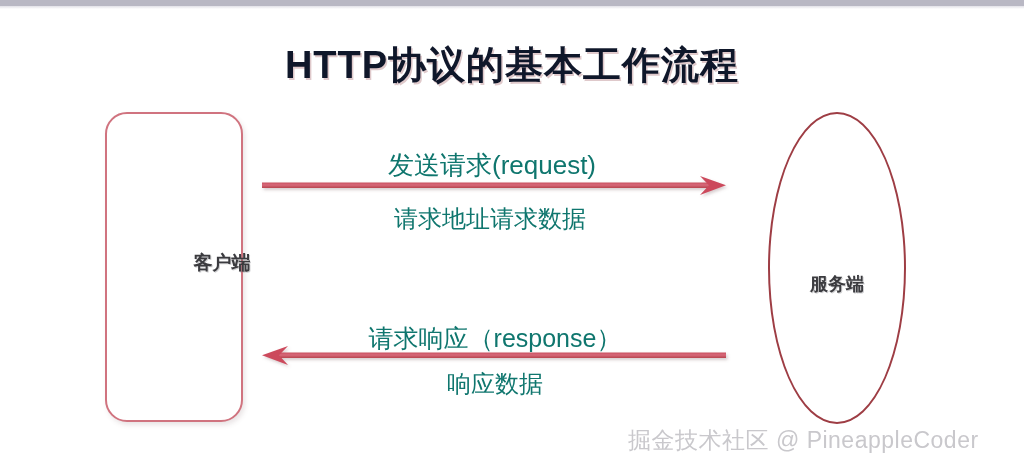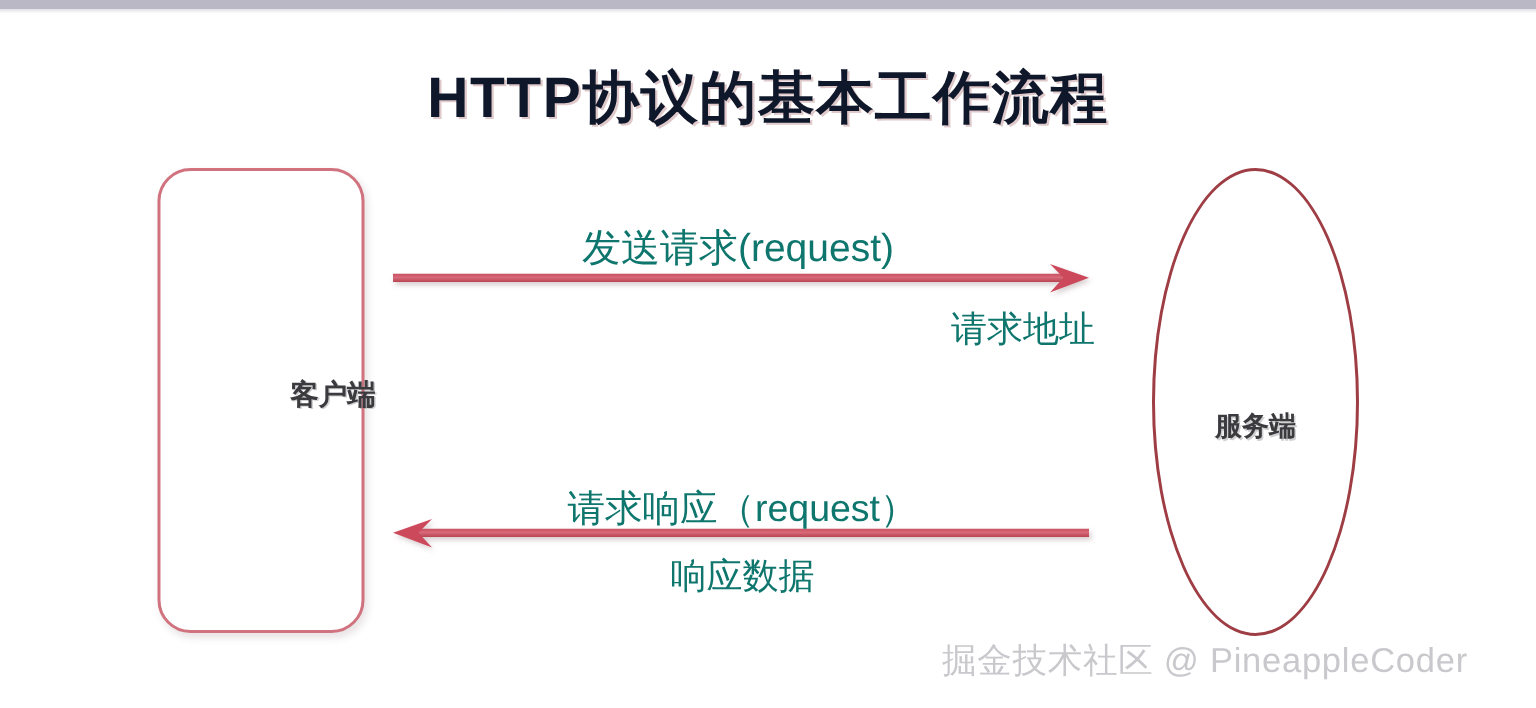--- a/index.html
+++ b/index.html
@@ -107,21 +107,21 @@
   .label-request {
     left: 262px; top: 148px;
     width: 460px;
     text-align: center;
     font-size: 26px;
   }
   .label-request-parts {
     left: 250px; top: 203px;
     width: 480px;
     display: flex;
-    justify-content: flex-end;
+    justify-content: center;
     font-size: 24px;
   }
   .label-request-parts > span { display: inline-block; }
   .label-response {
     left: 262px; top: 322px;
     width: 466px;
     text-align: center;
     font-size: 25px;
   }
   .label-response-data {
@@ -176,21 +176,22 @@
     <g filter="url(#softShadow)">
       <rect x="278" y="352.5" width="448" height="5.5" fill="url(#lineGrad)"></rect>
       <path d="M 288 346 L 262 355.2 L 288 365 L 279 355.2 Z" fill="#cc4a5c"></path>
     </g>
   </svg>
 
   <div class="flow-label label-request">发送请求(request)</div>
 
   <div class="flow-label label-request-parts">
     <span>请求地址</span>
+    <span>请求数据</span>
   </div>
 
-  <div class="flow-label label-response">请求响应（request）</div>
+  <div class="flow-label label-response">请求响应（response）</div>
 
   <div class="flow-label label-response-data">响应数据</div>
 
   <div class="watermark">掘金技术社区 @ PineappleCoder</div>
 
 </div>
 
 </body></html>

